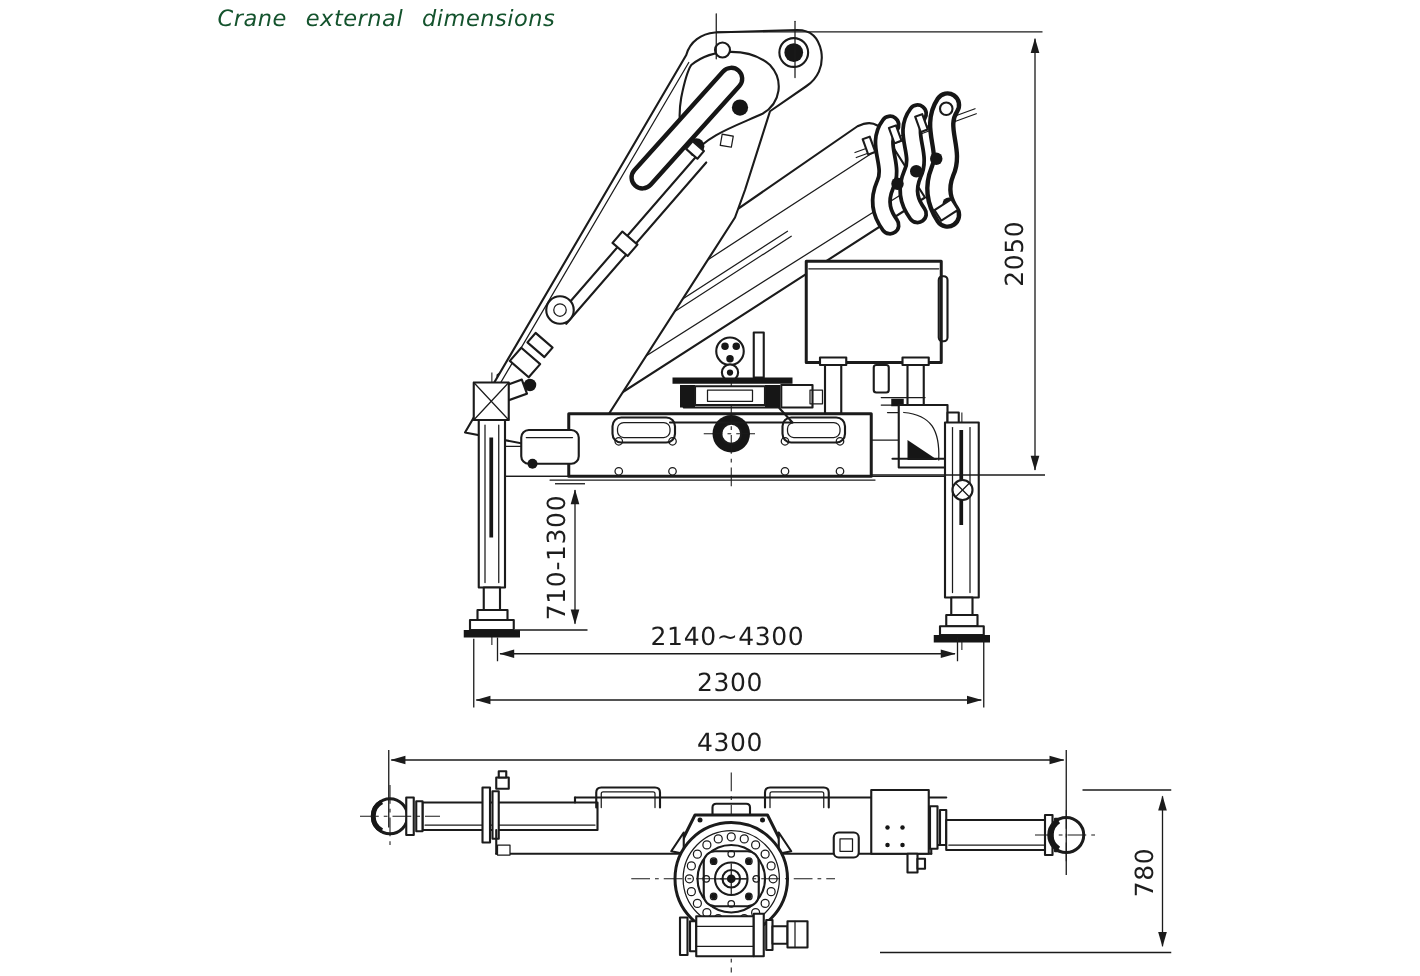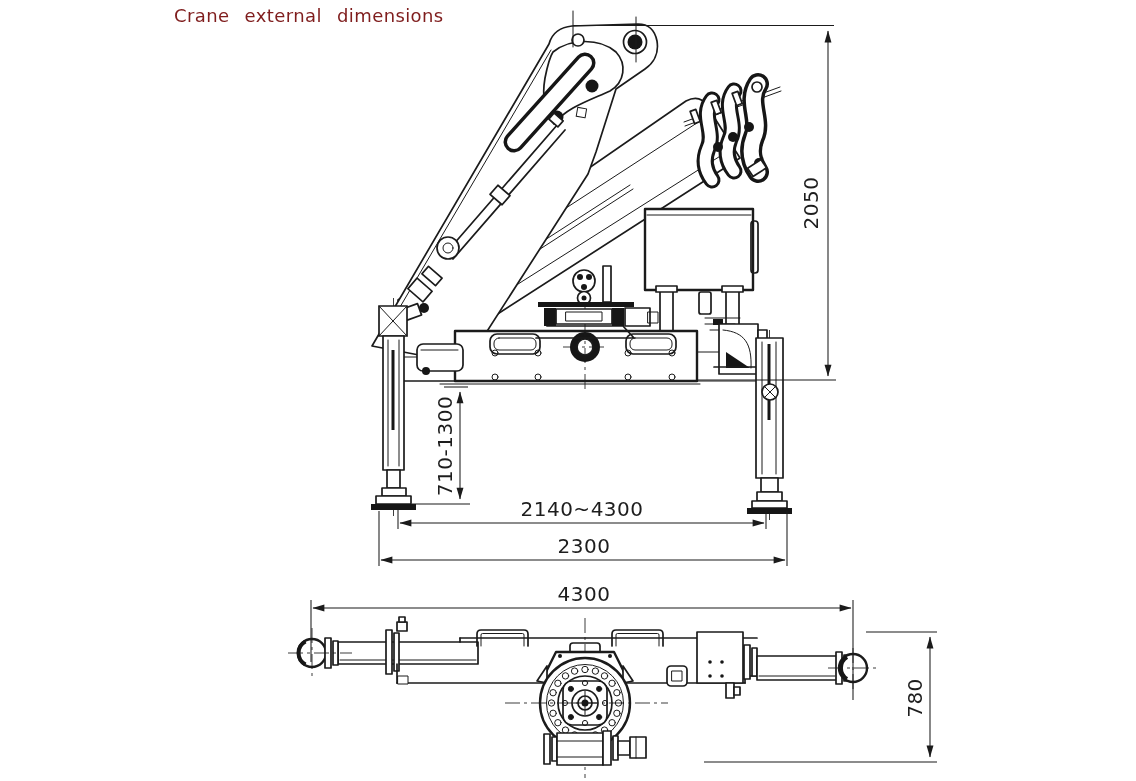--- a/index.html
+++ b/index.html
@@ -1,19 +1,19 @@
 <!DOCTYPE html>
 <html><head>
 <meta charset="utf-8">
 <style>
   html,body{margin:0;padding:0;background:#ffffff;}
   .canvas{position:relative;width:1136px;height:781px;background:#ffffff;overflow:hidden;
           font-family:"DejaVu Sans","Liberation Sans",sans-serif;}
-  .drawing-title{position:absolute;left:174px;top:5px;font-size:18px;color:#7f1d1d;
-          letter-spacing:0.4px;word-spacing:9px;white-space:nowrap;}
+  .drawing-title{position:absolute;left:174px;top:5px;font-size:18px;color:#14532d;
+          letter-spacing:0.4px;word-spacing:9px;white-space:nowrap;font-style:italic;}
   svg{position:absolute;left:0;top:0;}
   .ln{stroke:#1b1b1b;fill:none;stroke-width:1.7;stroke-linecap:round;stroke-linejoin:round;}
   .lw{stroke:#1b1b1b;fill:none;stroke-width:2.4;stroke-linecap:round;stroke-linejoin:round;}
   .lt{stroke:#1b1b1b;fill:none;stroke-width:1;stroke-linecap:round;stroke-linejoin:round;}
   .wf{fill:#ffffff;}
   .bf{fill:#161616;stroke:none;}
   .slotb{stroke:#161616;stroke-width:21;stroke-linecap:round;fill:none;}
   .slotw{stroke:#ffffff;stroke-width:14;stroke-linecap:round;fill:none;}
   .bladeb{stroke:#161616;stroke-width:17;stroke-linecap:round;fill:none;}
   .bladew{stroke:#ffffff;stroke-width:11;stroke-linecap:round;fill:none;}

